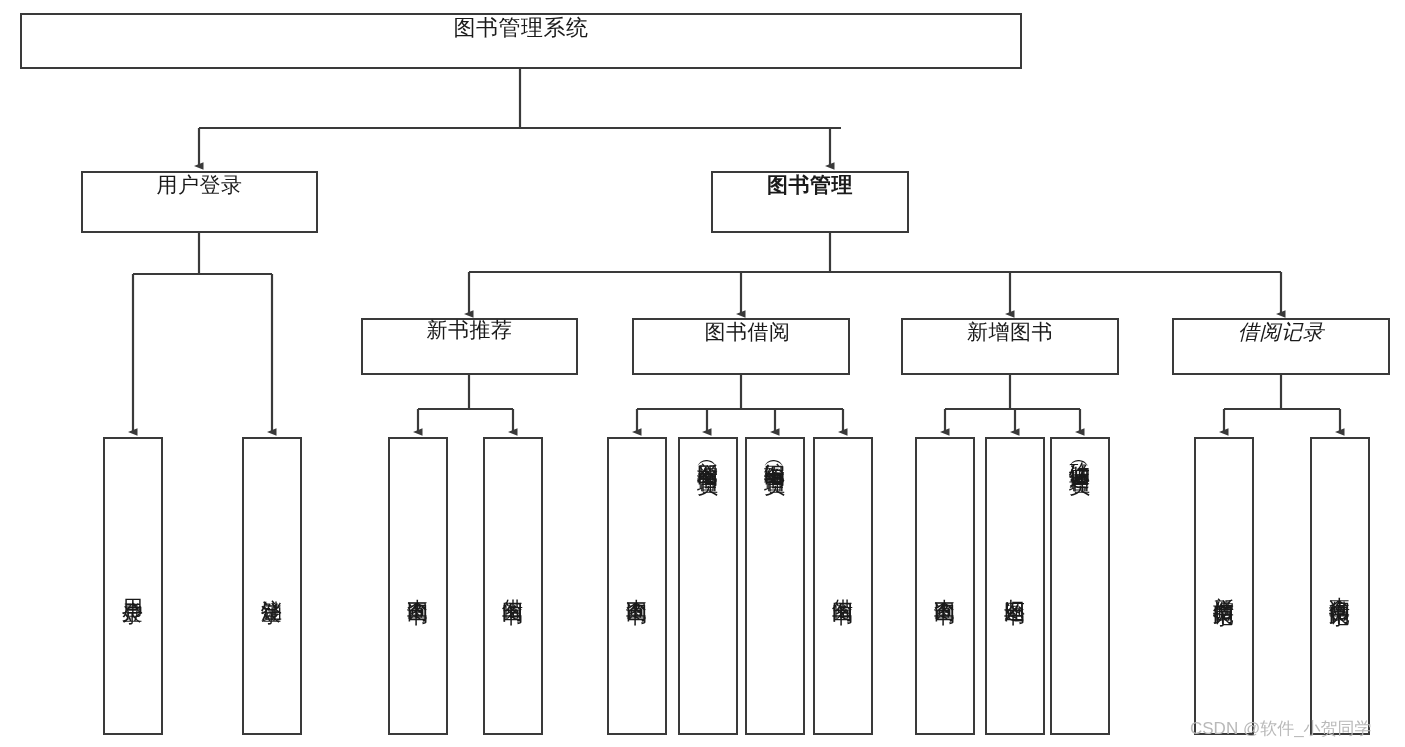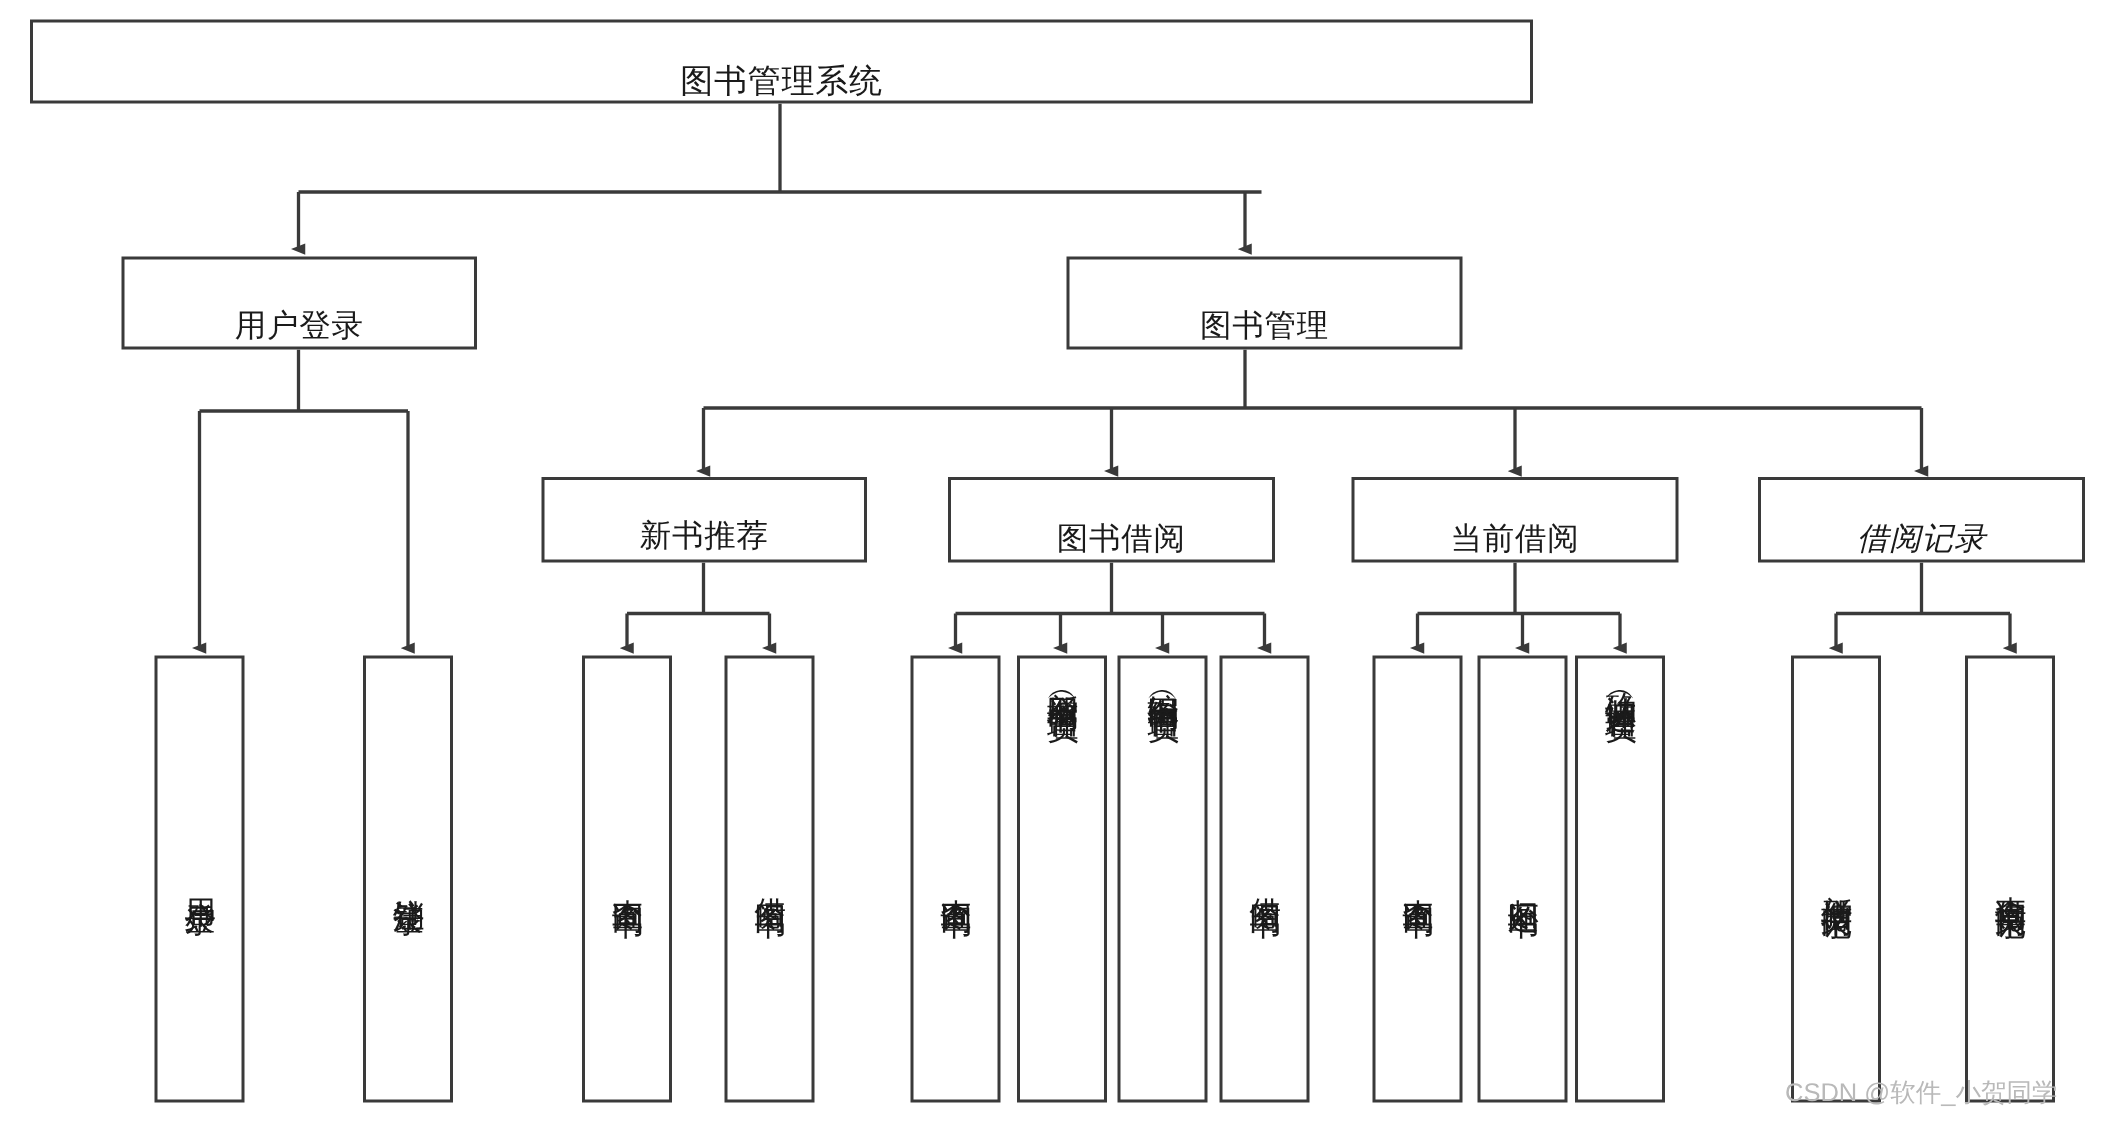--- a/index.html
+++ b/index.html
@@ -25,21 +25,21 @@
     width: 1405px;
     height: 747px;
     pointer-events: none;
   }
   .node {
     position: absolute;
     box-sizing: border-box;
     background: #ffffff;
     border: 2.2px solid #3a3a3a;
     display: flex;
-    align-items: flex-end;
+    align-items: flex-start;
     justify-content: center;
     color: #1a1a1a;
     z-index: 2;
   }
   .node .label {
     display: block;
     text-align: center;
     line-height: 1.18;
     letter-spacing: 0.5px;
   }
@@ -133,34 +133,34 @@
   </svg>
 
   <div class="node horiz root" style="left:20px; top:13px; width:1002px; height:56px;">
     <span class="label">图书管理系统</span>
   </div>
 
   <div class="node horiz" style="left:81px; top:171px; width:237px; height:62px;">
     <span class="label">用户登录</span>
   </div>
 
-  <div class="node horiz" style="left:711px; top:171px; width:264px; height:62px;">
+  <div class="node horiz" style="left:711px; top:171px; width:198px; height:62px;font-weight:bold;">
     <span class="label">图书管理</span>
   </div>
 
   <div class="node horiz" style="left:361px; top:318px; width:217px; height:57px;font-family:Liberation Mono, monospace;">
     <span class="label">新书推荐</span>
   </div>
 
   <div class="node horiz" style="left:632px; top:318px; width:218px; height:57px;padding-left:13px;">
     <span class="label">图书借阅</span>
   </div>
 
   <div class="node horiz" style="left:901px; top:318px; width:218px; height:57px;">
-    <span class="label">当前借阅</span>
+    <span class="label">新增图书</span>
   </div>
 
   <div class="node horiz" style="left:1172px; top:318px; width:218px; height:57px;font-style:italic;">
     <span class="label">借阅记录</span>
   </div>
 
   <div class="node vert align-mid" style="left:103px; top:437px; width:60px; height:298px;">
     <span class="label">用户登录</span>
   </div>
 

